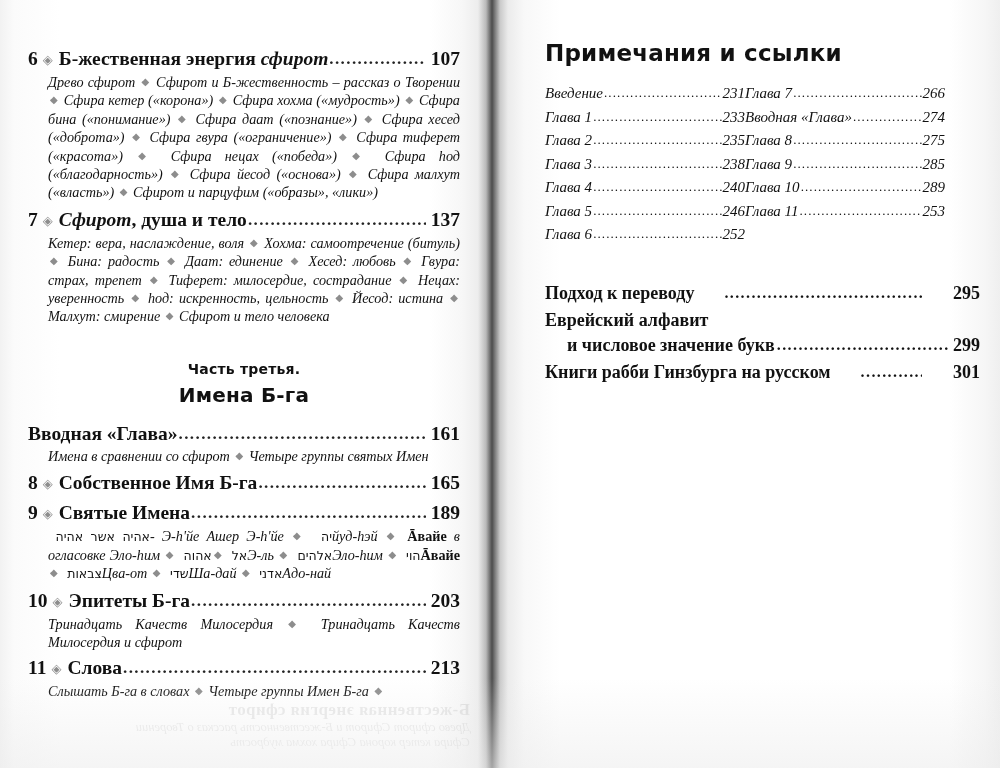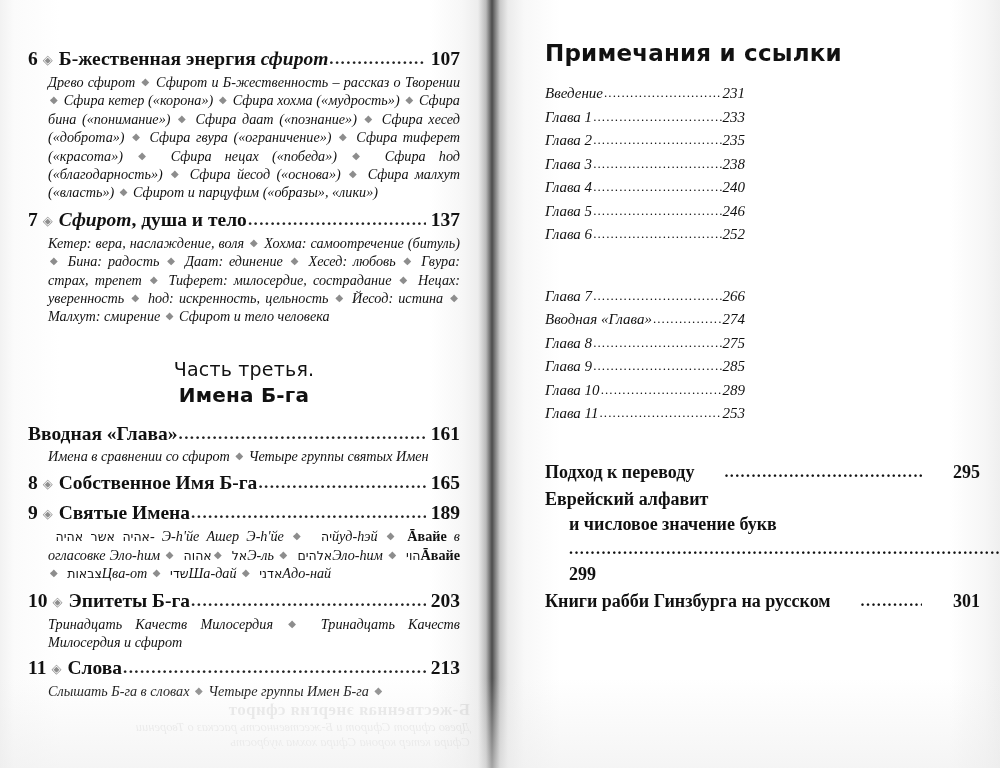--- a/index.html
+++ b/index.html
@@ -183,22 +183,22 @@
     unicode-bidi: isolate;
   }
 
   
   .part-block {
     text-align: center;
     margin: 30px 0 14px 0;
   }
   .part-line1 {
     font-family: "DejaVu Sans", "Liberation Sans", sans-serif;
-    font-size: 19px;
-    font-weight: normal;
+    font-size: 14px;
+    font-weight: bold;
     line-height: 25px;
     letter-spacing: .2px;
   }
   .part-line2 {
     font-family: "DejaVu Sans", "Liberation Sans", sans-serif;
     font-size: 20px;
     font-weight: bold;
     line-height: 26px;
     letter-spacing: .2px;
   }
@@ -206,22 +206,20 @@
   
   .notes-title {
     font-family: "DejaVu Sans", "Liberation Sans", sans-serif;
     font-weight: bold;
     font-size: 23px;
     letter-spacing: .2px;
     margin: 0 0 16px 0;
   }
   .notes-cols {
     display: flex;
-    gap: 38px;
-    flex-direction: column;
   }
   .notes-col { width: 200px; }
 
   .note-line {
     display: flex;
     align-items: baseline;
     font-style: italic;
     font-size: 15px;
     line-height: 22.5px;
     white-space: nowrap;
@@ -263,21 +261,20 @@
     top: -1px;
     margin: 0 3px 0 2px;
   }
   .bm-entry .bm-pg { flex: 0 0 auto; }
   .bm-entry.wrapped { display: block; }
   .bm-entry.wrapped .bm-first { display: block; }
   .bm-entry.wrapped .bm-second {
     display: flex;
     align-items: baseline;
     padding-left: 22px;
-    flex-direction: column;
   }
 </style>
 </head>
 <body>
 
 <div id="spread">
 
   <div class="page" id="left-page">
     <div class="col-inner-left">
 

